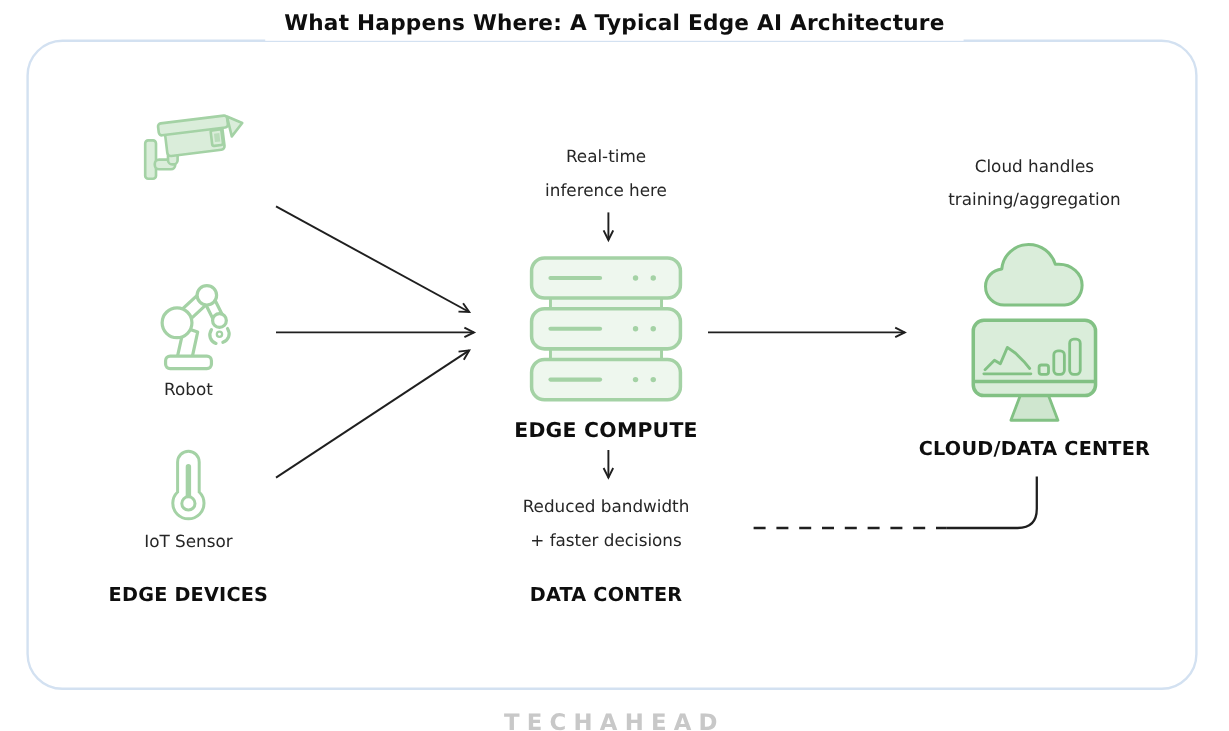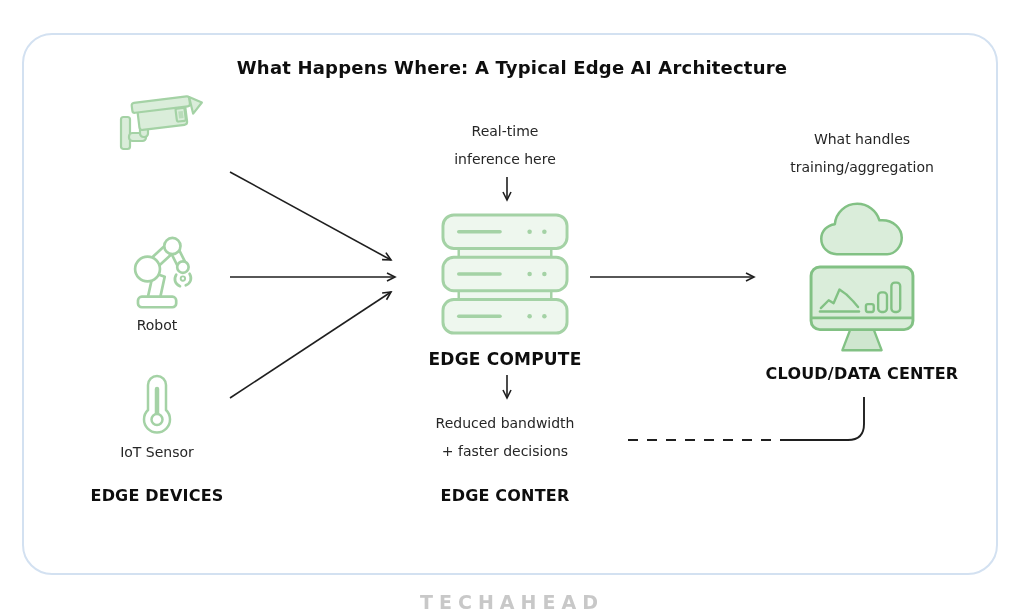--- a/index.html
+++ b/index.html
@@ -14,21 +14,21 @@
   }
   html,body{margin:0;padding:0;background:#fff;}
   .stage{
     position:relative;width:1024px;height:609px;background:#fff;
     font-family:"DejaVu Sans", sans-serif;overflow:hidden;
   }
   .frame{
     position:absolute;left:22px;top:33px;width:976px;height:542px;
     border:2px solid var(--frame-border);border-radius:30px;box-sizing:border-box;
   }
-  .title-wrap{position:absolute;top:5px;left:0;right:0;text-align:center;z-index:3;margin-top:48px;}
+  .title-wrap{position:absolute;top:5px;left:0;right:0;text-align:center;z-index:3;}
   .title-wrap span{
     display:inline-block;background:#fff;padding:0 16px;
     font-size:18px;font-weight:700;color:#0e0e0e;line-height:29px;letter-spacing:.2px;
   }
   .watermark-wrap{position:absolute;top:567px;left:0;right:0;text-align:center;z-index:3;margin-top:24px;}
   .watermark-wrap span{
     display:inline-block;background:#fff;padding:0 22px;
     font-size:19px;font-weight:700;color:var(--watermark);letter-spacing:6px;
   }
   .label{
@@ -142,23 +142,23 @@
           <circle cx="105" cy="105" r="2.3"></circle>
       </g>
     </svg>
   </div>
 
   <div class="heading" style="left:405px;top:349px;width:200px;font-size:17px">EDGE COMPUTE</div>
 
   <div class="label" style="left:397px;top:409px;width:216px">Reduced bandwidth
 + faster decisions</div>
 
-  <div class="heading" style="left:405px;top:486px;width:200px">EDGE CONTER</div>
+  <div class="heading" style="left:405px;top:486px;width:200px">DATA CONTER</div>
 
-  <div class="label" style="left:752px;top:125px;width:220px">What handles
+  <div class="label" style="left:752px;top:125px;width:220px">Cloud handles
 training/aggregation</div>
 
   <div class="icon" style="left:811px;top:197px">
     <svg width="102" height="64" viewBox="0 0 104 66">
       <path d="M78 59 H26 C17 59 10 52 10 43 C10 35 16 29 24 28 C25 16 35 7 47 7 C58 7 67 14 70 24 C71 24 72 24 73 24 C84 24 93 32 93 42 C93 51 86 59 78 59 Z" fill="var(--icon-fill)" stroke="var(--icon-stroke)" stroke-width="2.6" stroke-linejoin="round"></path>
     </svg>
   </div>
 
   <div class="icon" style="left:807px;top:264px">
     <svg width="110" height="96" viewBox="0 0 112 98">

